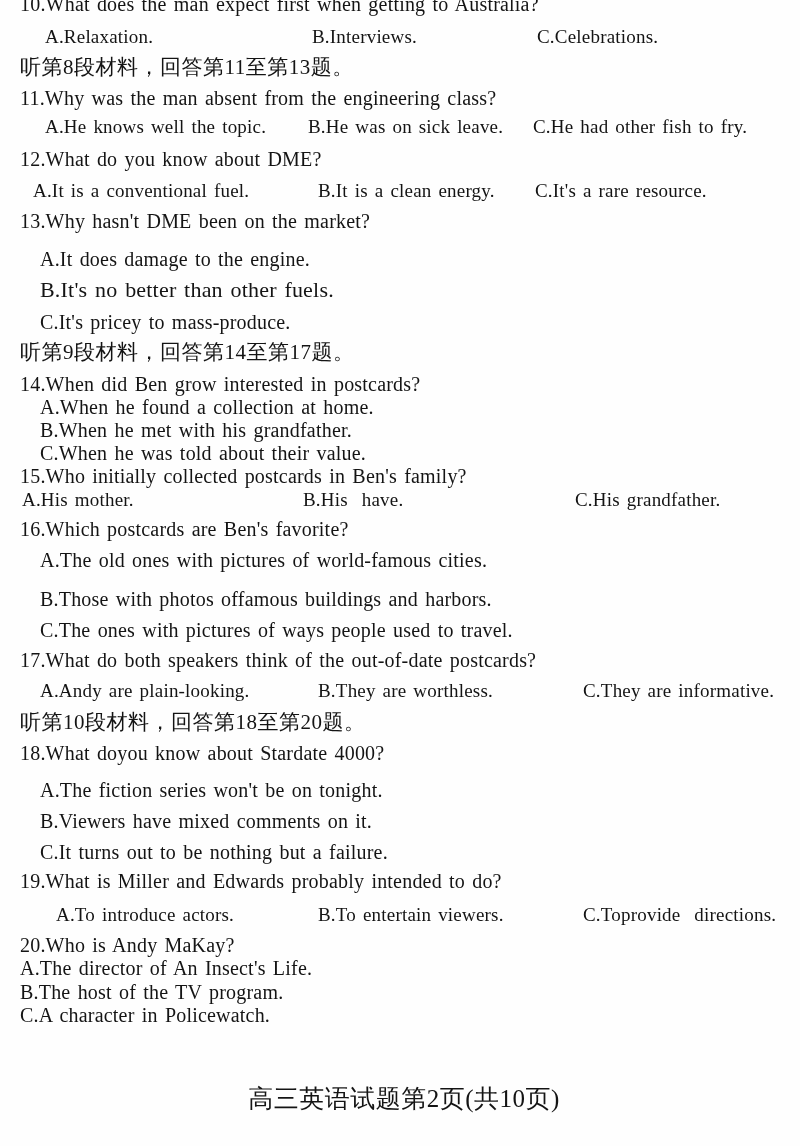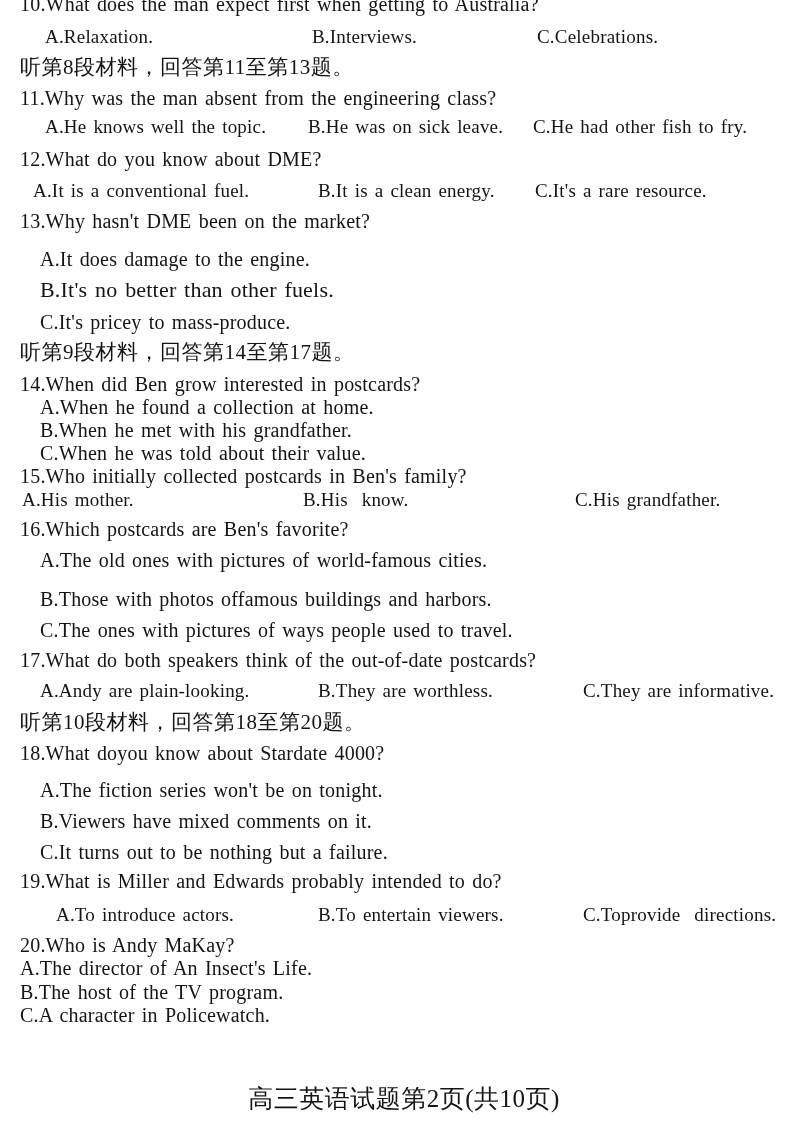--- a/index.html
+++ b/index.html
@@ -91,21 +91,21 @@
   <div class="ln cjk" style="left:20px; top:340px;">听第9段材料，回答第14至第17题。</div>
 
   <div class="ln" style="left:20px; top:372px;">14.When did Ben grow interested in postcards?</div>
   <div class="ln" style="left:40px; top:395px;">A.When he found a collection at home.</div>
   <div class="ln" style="left:40px; top:418px;">B.When he met with his grandfather.</div>
   <div class="ln" style="left:40px; top:441px;">C.When he was told about their value.</div>
 
   <div class="ln" style="left:20px; top:464px;">15.Who initially collected postcards in Ben's family?</div>
   <div class="optrow" style="top:488px;">
     <span class="opt" style="left:22px;">A.His mother.</span>
-    <span class="opt" style="left:303px;">B.His  know.</span>
+    <span class="opt" style="left:303px;">B.His  have.</span>
     <span class="opt" style="left:575px;">C.His grandfather.</span>
   </div>
 
   <div class="ln" style="left:20px; top:517px;">16.Which postcards are Ben's favorite?</div>
   <div class="ln" style="left:40px; top:548px;">A.The old ones with pictures of world-famous cities.</div>
   <div class="ln" style="left:40px; top:587px;">B.Those with photos offamous buildings and harbors.</div>
   <div class="ln" style="left:40px; top:618px;">C.The ones with pictures of ways people used to travel.</div>
 
   <div class="ln" style="left:20px; top:648px;">17.What do both speakers think of the out-of-date postcards?</div>
   <div class="optrow" style="top:679px;">

